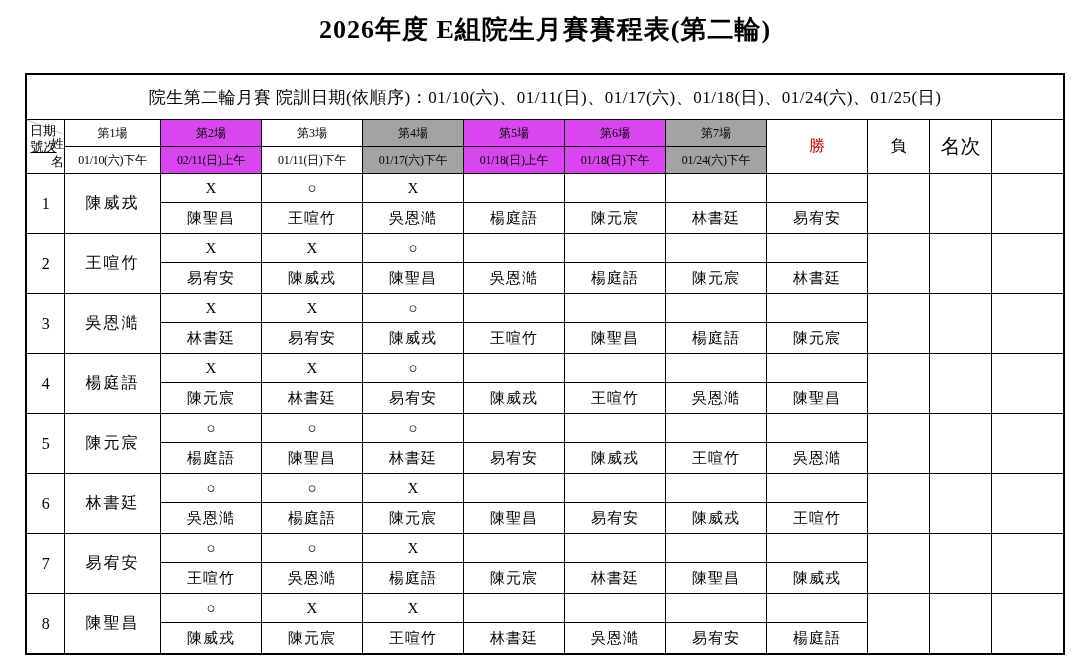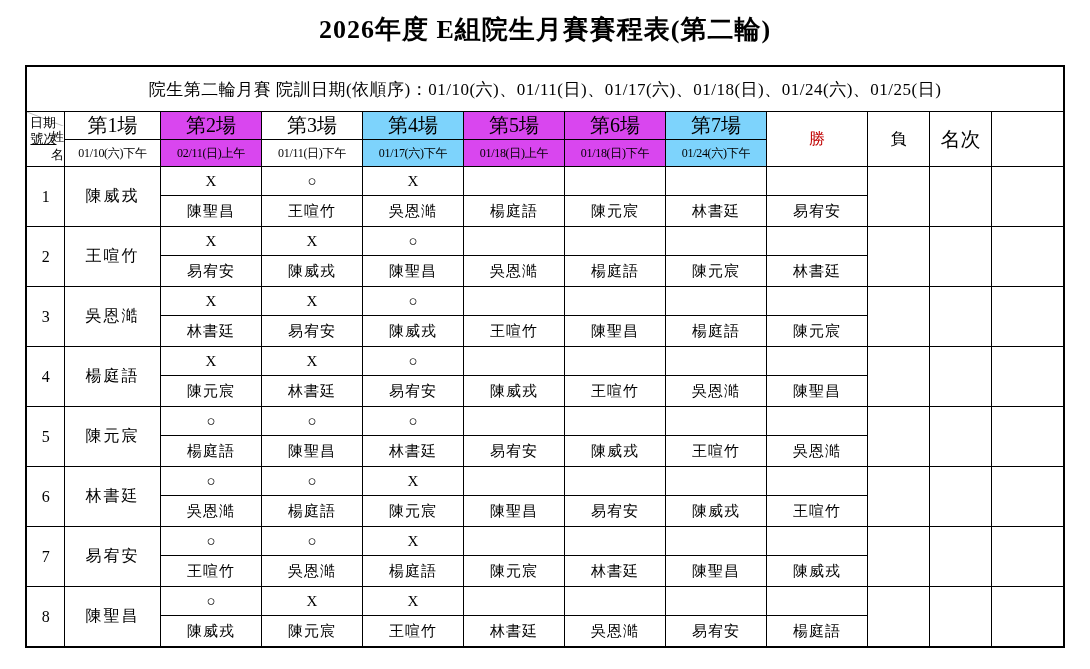--- a/index.html
+++ b/index.html
@@ -23,50 +23,50 @@
     text-align: center;
     font-size: 26px;
     font-weight: bold;
     letter-spacing: 1px;
     padding-top: 12px;
     padding-bottom: 10px;
     font-family: "Liberation Serif", "DejaVu Serif", serif;
   }
   table.sched {
     border-collapse: collapse;
-    margin: 8px auto;
+    margin: 16px auto;
     width: 944px;
     table-layout: fixed;
     border: 2px solid #000;
   }
   table.sched td, table.sched th {
     border: 1px solid #000;
     text-align: center;
     vertical-align: middle;
     font-weight: normal;
     padding: 0;
   }
   
   col.c-num   { width: 38px; }
   col.c-name  { width: 96px; }
   col.c-match { width: 101px; }
   col.c-win   { width: 62px; }
   col.c-lose  { width: 62px; }
   col.c-rank  { width: 72px; }
   .hdr-match {
     height: 26px;
-    font-size: 20px;
+    font-size: 12px;
   }
   .hdr-date {
     height: 26px;
     font-size: 12px;
     letter-spacing: -0.3px;
   }
   .bg-a { background: #d946ef; }
-  .bg-b { background: #7dd3fc; }
+  .bg-b { background: #a3a3a3; }
 
   .diag-cell {
     position: relative;
     height: 52px;
     padding: 0;
   }
   .diag-cell .dline {
     position: absolute;
     left: 0; top: 0; right: 0; bottom: 0;
   }

